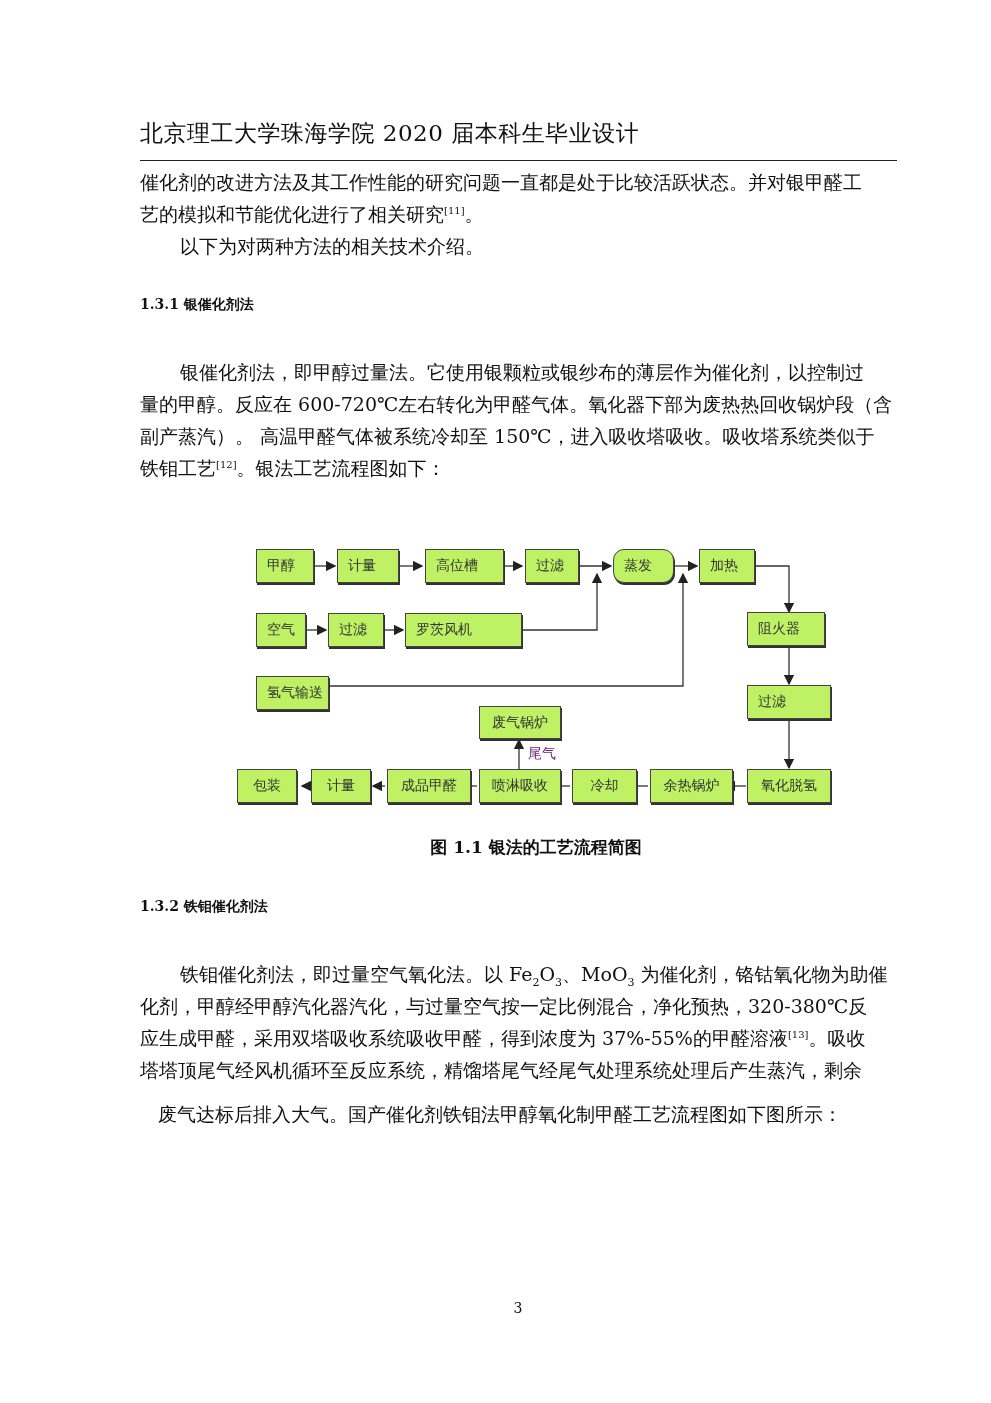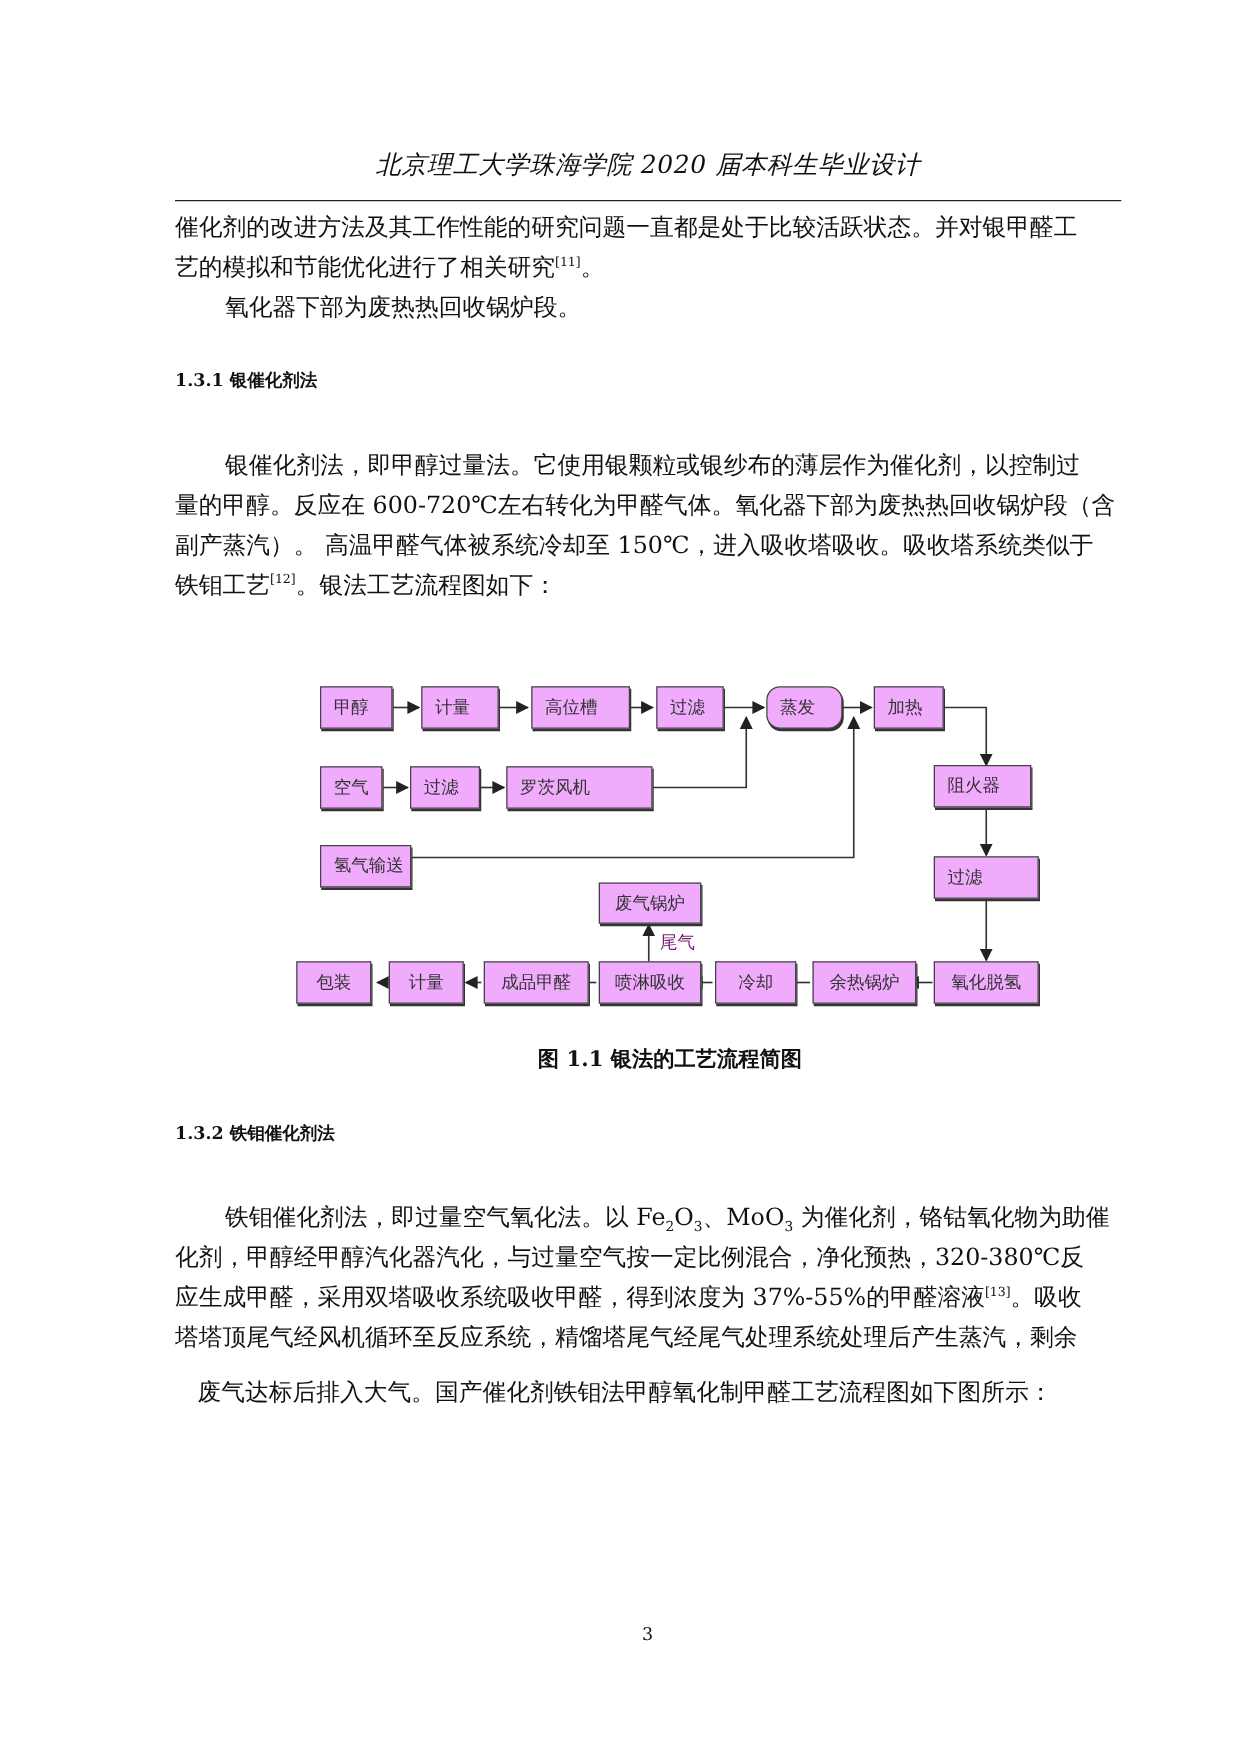--- a/index.html
+++ b/index.html
@@ -1,49 +1,49 @@
 <!DOCTYPE html>
 <html><head>
 <meta charset="utf-8">
 <style>
   html, body { margin: 0; padding: 0; background: #ffffff; }
   body { width: 991px; height: 1403px; position: relative; overflow: hidden;
          font-family: "DejaVu Serif", "Liberation Serif", serif; color: #111; }
-  .header { position: absolute; top: 118px; left: 140px; width: 757px; text-align: center;
-            font-size: 20px; letter-spacing: 0.5px; font-style: italic; }
+  .header { position: absolute; top: 118px; left: 140px; width: 757px; text-align: left;
+            font-size: 23px; letter-spacing: 0.5px; }
   .header-rule { position: absolute; top: 160px; left: 140px; width: 757px; height: 0;
                  border-top: 1.5px solid #222; }
   .para { position: absolute; left: 140px; width: 757px; font-size: 19px; line-height: 32px;
           text-align: justify; }
   .para .indent { display: inline-block; width: 40px; }
   sup { font-size: 10px; line-height: 0; }
   sub { font-size: 11px; line-height: 0; }
   .heading { position: absolute; left: 140px; font-size: 14px; font-weight: bold;
              font-family: "DejaVu Serif", "Liberation Serif", serif; }
   .diagram { position: absolute; left: 0; top: 0; width: 991px; height: 1403px; pointer-events: none; }
-  .box { position: absolute; background: #f0abfc; border: 1px solid #444;
+  .box { position: absolute; background: #bef264; border: 1px solid #444;
          box-shadow: 1px 2px 0 #333; font-size: 14px; color: #333;
          display: flex; align-items: center; padding-left: 10px; box-sizing: border-box;
          font-family: Liberation Mono, monospace; }
   .box.center { justify-content: center; padding-left: 0; }
   .lbl { position: absolute; font-size: 14px; color: #701a75; }
   .caption { position: absolute; top: 836px; left: 0; width: 1072px; text-align: center;
              font-size: 17px; font-weight: bold; }
   .pagenum { position: absolute; top: 1300px; left: 0; width: 1036px; text-align: center; font-size: 14px; }
 </style>
 </head>
 <body>
 
 <div class="header">北京理工大学珠海学院 2020 届本科生毕业设计</div>
 <div class="header-rule"></div>
 
 <div class="para" style="top:166px;">
   <div>催化剂的改进方法及其工作性能的研究问题一直都是处于比较活跃状态。并对银甲醛工</div>
   <div><span>艺的模拟和节能优化进行了相关研究</span><sup>[11]</sup><span>。</span></div>
-  <div><span class="indent"></span><span>氧化器下部为废热热回收锅炉段。</span></div>
+  <div><span class="indent"></span><span>以下为对两种方法的相关技术介绍。</span></div>
 </div>
 
 <div class="heading" style="top:296px;">1.3.1 银催化剂法</div>
 
 <div class="para" style="top:356px;">
   <div><span class="indent"></span><span>银催化剂法，即甲醇过量法。它使用银颗粒或银纱布的薄层作为催化剂，以控制过</span></div>
   <div>量的甲醇。反应在 600-720℃左右转化为甲醛气体。氧化器下部为废热热回收锅炉段（含</div>
   <div>副产蒸汽）。 高温甲醛气体被系统冷却至 150℃，进入吸收塔吸收。吸收塔系统类似于</div>
   <div><span>铁钼工艺</span><sup>[12]</sup><span>。银法工艺流程图如下：</span></div>
 </div>

